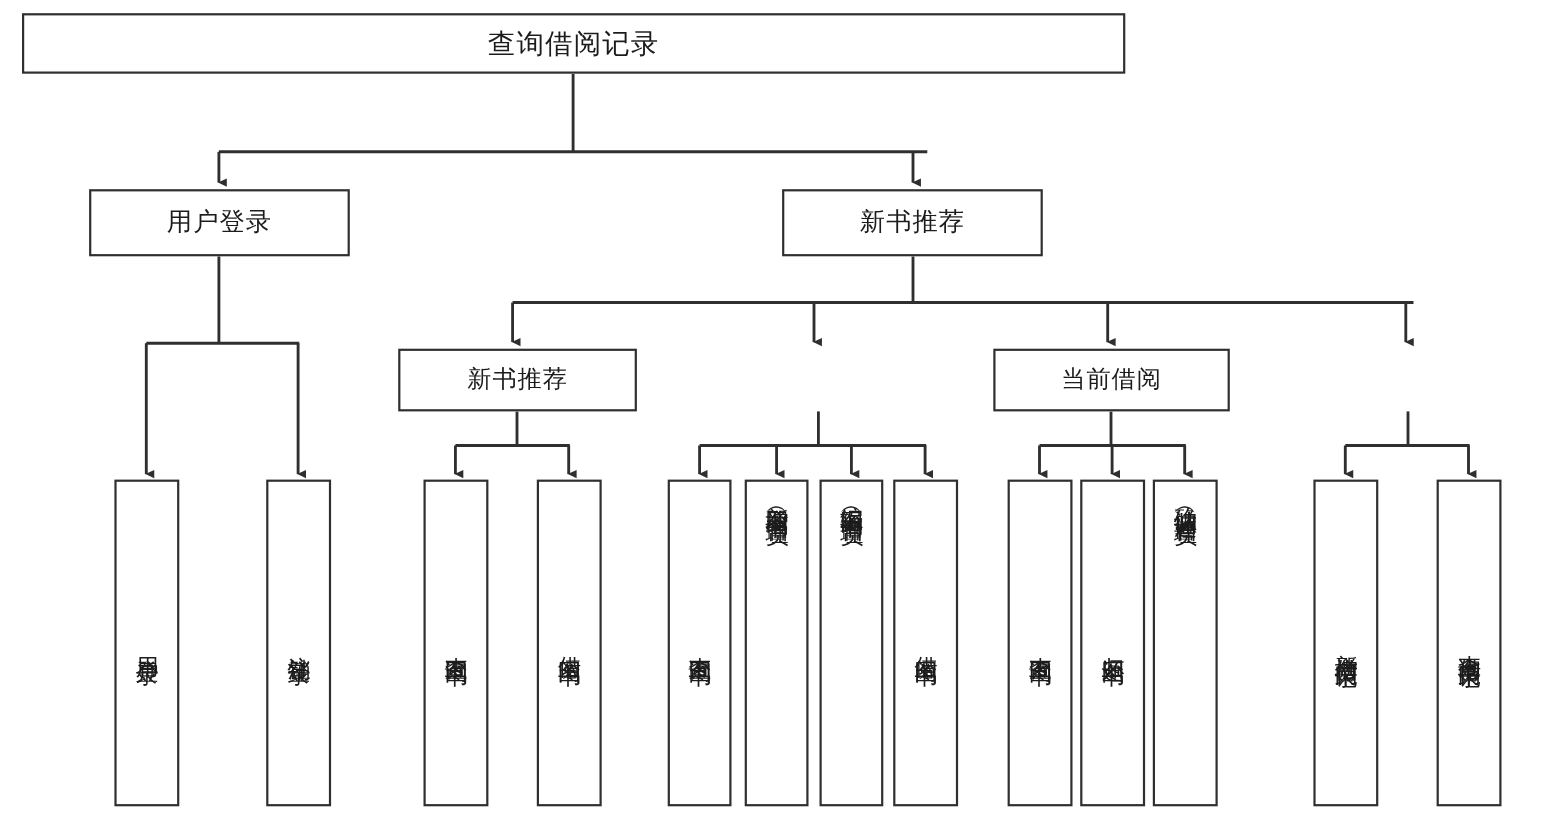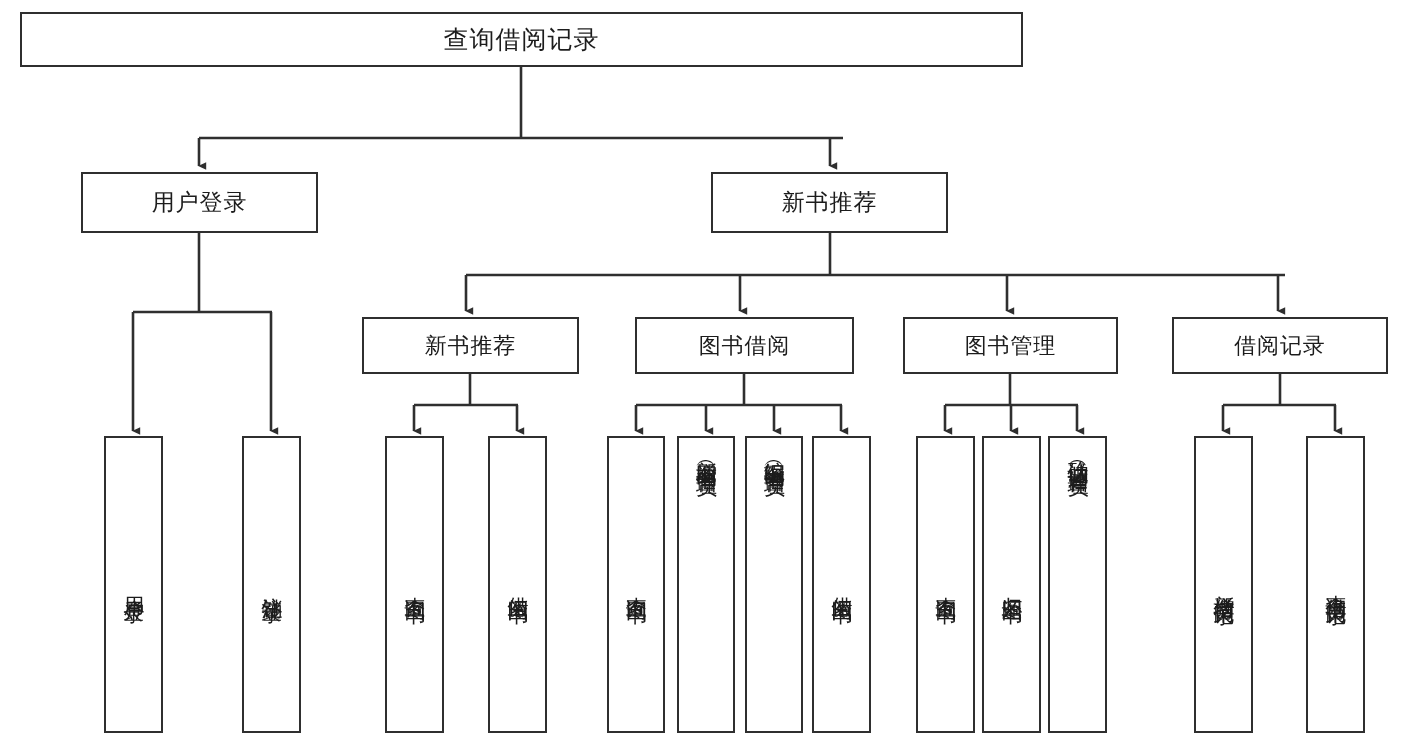--- a/index.html
+++ b/index.html
@@ -141,31 +141,25 @@
   </div>
 
   <div class="node node-l2" style="left:711px; top:172px; width:237px; height:61px;">
     <span class="node-label">新书推荐</span>
   </div>
 
   <div class="node node-l3" style="left:362px; top:317px; width:217px; height:57px;">
     <span class="node-label">新书推荐</span>
   </div>
 
-  <div class="node node-l3" style="left:635px; top:317px; width:219px; height:57px;">
-    <span class="node-label">图书借阅</span>
-  </div>
 
   <div class="node node-l3" style="left:903px; top:317px; width:215px; height:57px;">
-    <span class="node-label">图书管理</span>
-  </div>
-
-  <div class="node node-l3" style="left:1172px; top:317px; width:216px; height:57px;">
-    <span class="node-label">借阅记录</span>
-  </div>
+    <span class="node-label">当前借阅</span>
+  </div>
+
 
   <div class="node node-leaf leaf-center" style="left:104px; top:436px; width:59px; height:297px;">
     <span class="node-label">用户登录</span>
   </div>
 
   <div class="node node-leaf leaf-center" style="left:242px; top:436px; width:59px; height:297px;">
     <span class="node-label">注销登录</span>
   </div>
 
   <div class="node node-leaf leaf-center" style="left:385px; top:436px; width:59px; height:297px;">

